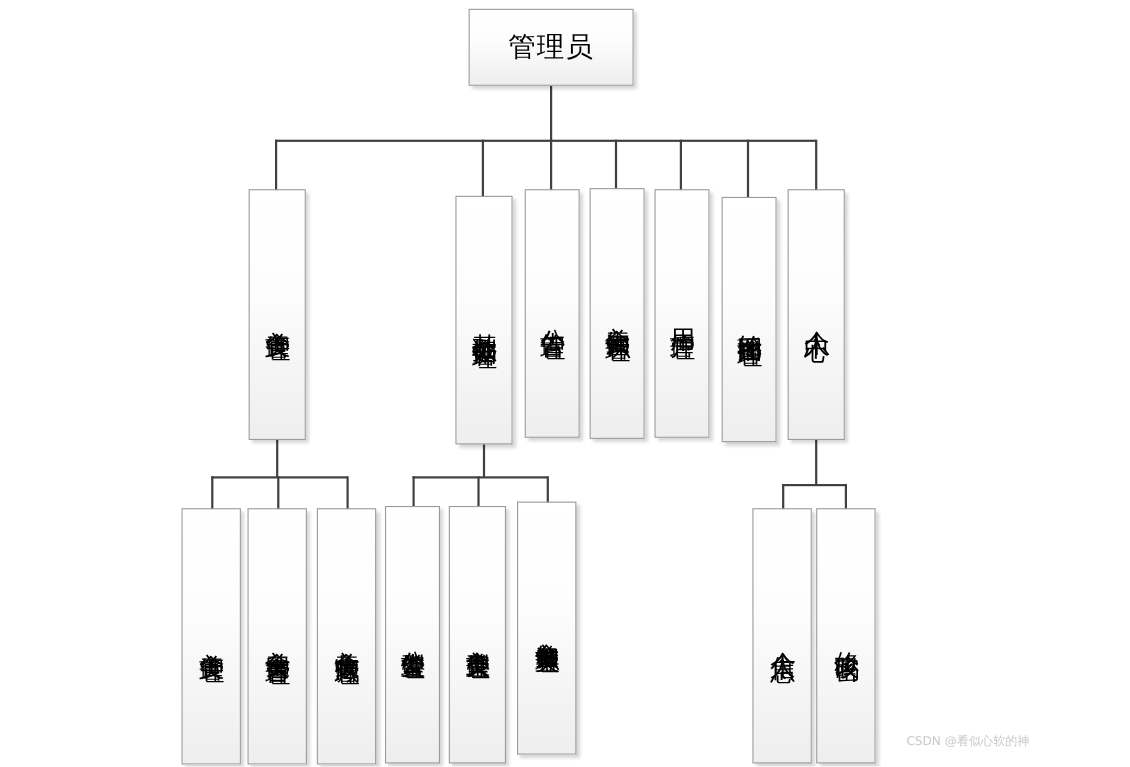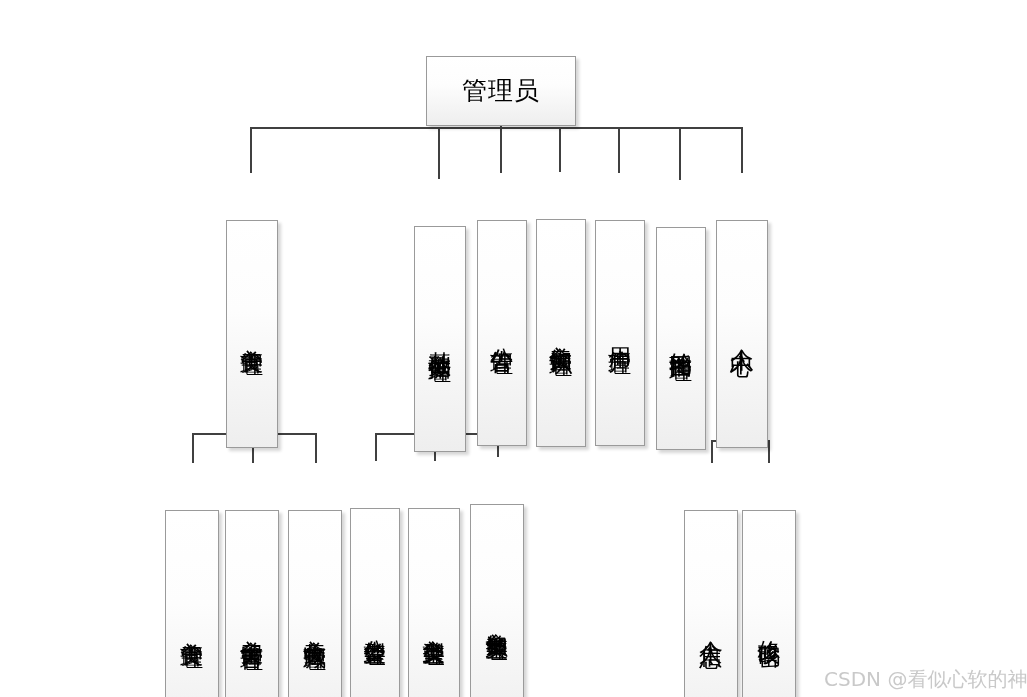--- a/index.html
+++ b/index.html
@@ -30,21 +30,20 @@
   .node {
     position: absolute;
     box-sizing: border-box;
     border: 1px solid #9a9a9a;
     background: linear-gradient(to bottom, #ffffff 0%, #fdfdfd 40%, #eeeeee 100%);
     box-shadow: 3px 3px 3px rgba(0,0,0,0.16);
     display: flex;
     align-items: center;
     justify-content: center;
     overflow: visible;
-    margin-top: 48px;
   }
   .node .label {
     color: #000000;
     line-height: 1.06;
     text-align: center;
     white-space: pre-line;
     pointer-events: none;
   }
   
   .node.horiz .label {
@@ -60,21 +59,21 @@
   }
   .node.vert.small .label {
     font-size: 22px;
     letter-spacing: 1px;
   }
 
   
   #watermark {
     position: absolute;
     color: #c9c9c9;
-    font-size: 20px;
+    font-size: 11px;
     font-family: "DejaVu Sans", "Liberation Sans", sans-serif;
     white-space: nowrap;
     user-select: none;
   }
 </style>
 </head>
 <body>
 
 <div id="canvas">
 

